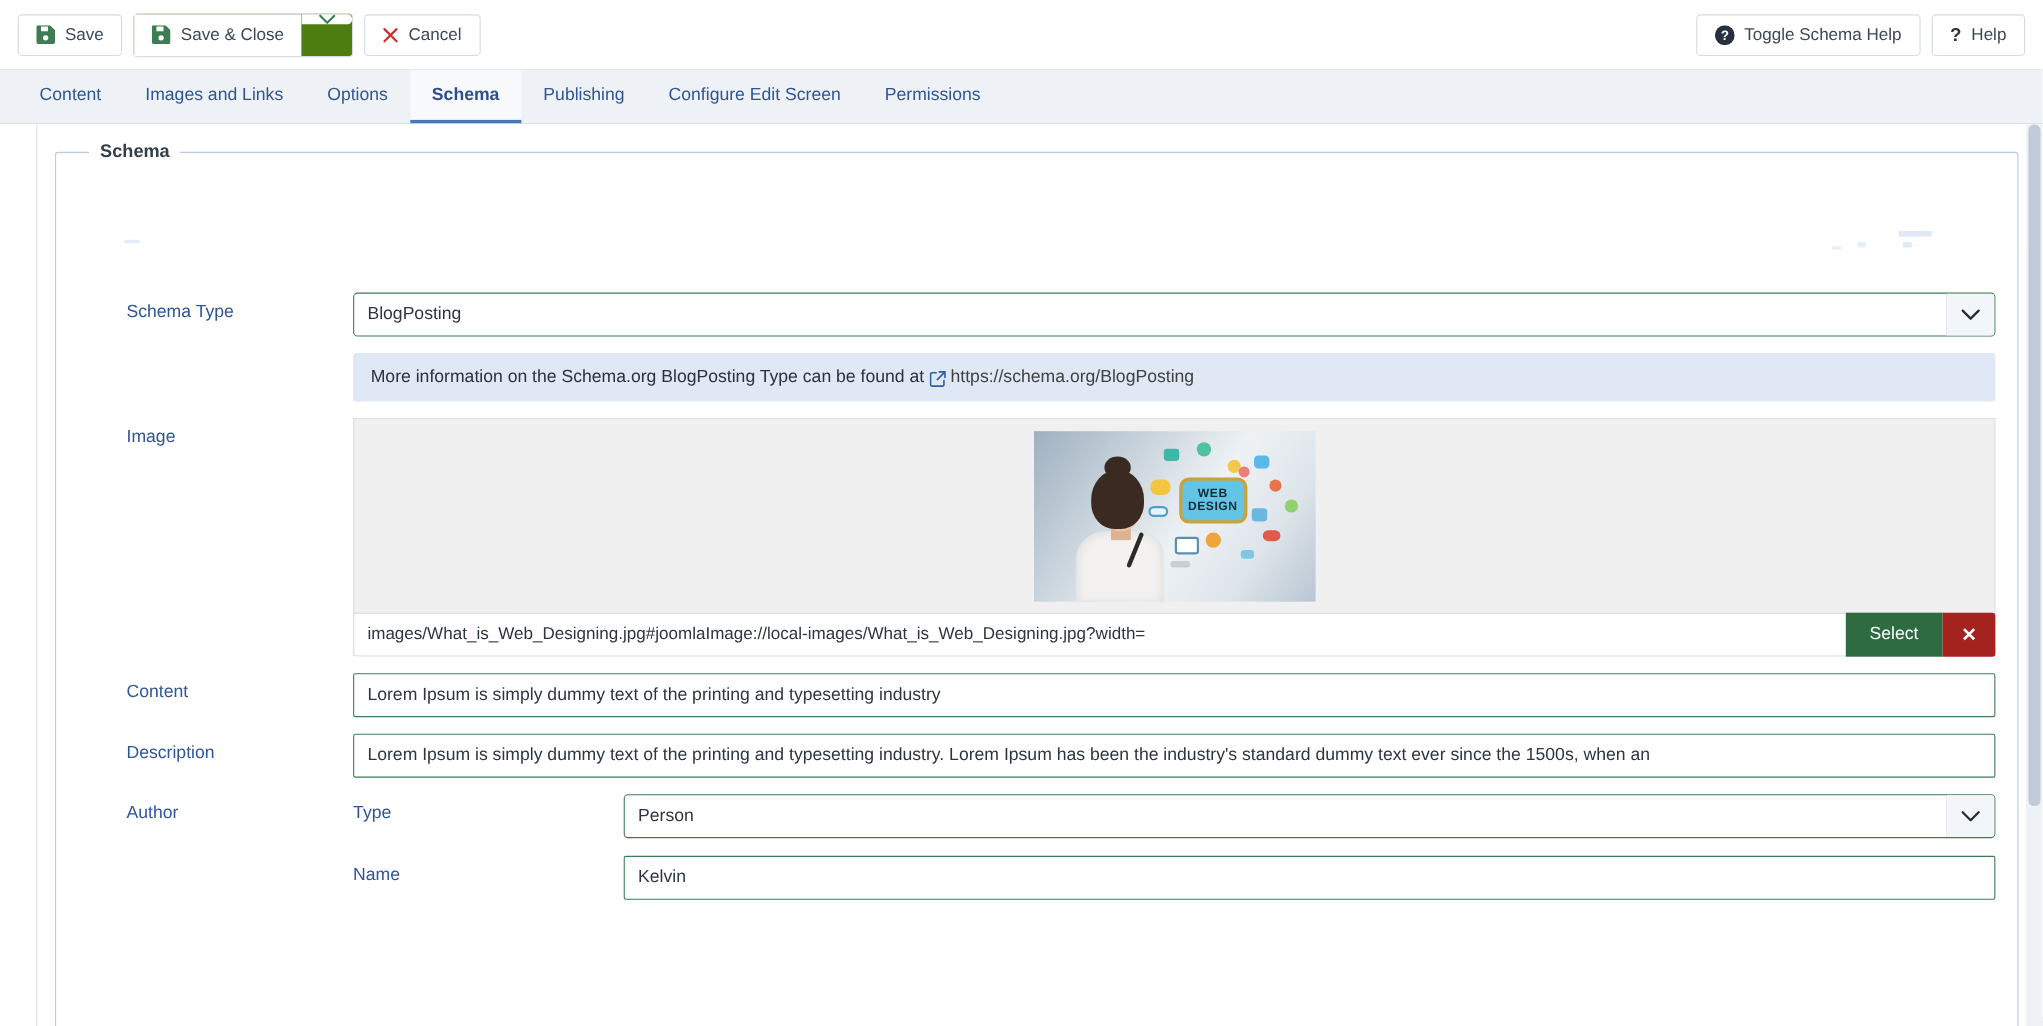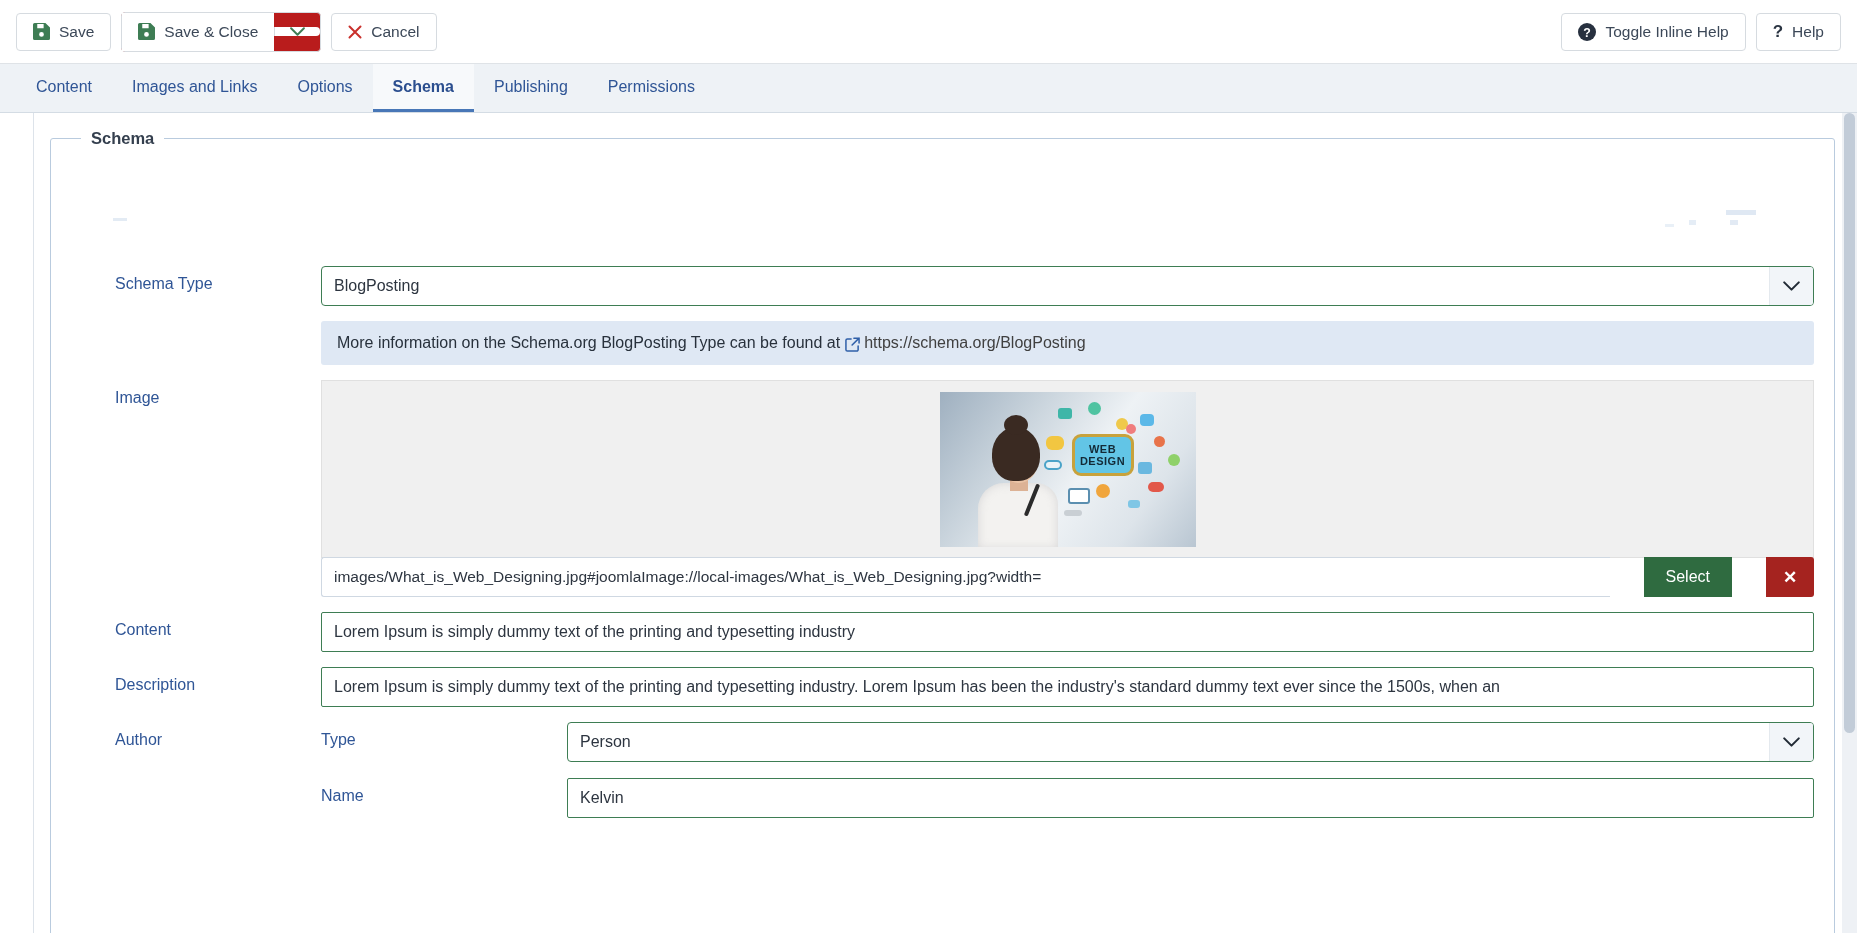--- a/index.html
+++ b/index.html
@@ -29,24 +29,24 @@
     align-items: center;
     gap: 9px;
     padding: 0 16px;
     font-size: 15.5px;
     color: #3c4858;
     cursor: pointer;
     white-space: nowrap;
   }
   .tb-group {
     display: flex;
-    align-items: center;
+    align-items: flex-start;
     border: 1px solid #d6dbe0;
     border-radius: 4px;
-    background: #b91c1c;
+    background: #4d7c0f;
   }
   .tb-group .tb-btn {
     border: none;
     border-radius: 0;
   }
   .tb-group .tb-caret {
     border: none;
     border-left: 1px solid #d6dbe0;
     background: #fff;
     width: 46px;
@@ -265,21 +265,20 @@
   .d12{ left:188px; top:108px; width:12px; height:8px; background:#7fc6e5; border-radius:3px; }
   .d13{ left:228px; top:62px; width:12px; height:12px; background:#8fd16a; }
   .d14{ left:124px; top:118px; width:18px; height:6px; background:#c9cfd4; border-radius:3px; }
   .d15{ left:186px; top:32px; width:10px; height:10px; background:#f07d7d; }
 
   .media-inputrow {
     display: flex;
     align-items: stretch;
     height: 40px;
     margin-top: -1px;
-    gap: 34px;
   }
   .media-inputrow input.url {
     flex: 1;
     min-width: 0;
     border: 1px solid #cfd8e2;
     border-right: none;
     border-radius: 3px 0 0 3px;
     padding: 0 12px;
     font-size: 15.5px;
     color: #2d3540;
@@ -380,35 +379,36 @@
 
   <div class="spacer"></div>
 
   <button class="tb-btn">
     <span class="ico">
       <svg width="18" height="18" viewBox="0 0 16 16">
           <circle cx="8" cy="8" r="8" fill="#27303f"></circle>
           <text x="8" y="12" font-size="11" font-weight="bold" fill="#ffffff" text-anchor="middle" font-family="Liberation Sans, sans-serif">?</text>
         </svg>
     </span>
-    <span>Toggle Inline Help</span>
+    <span>Toggle Schema Help</span>
   </button>
 
   <button class="tb-btn">
     <span class="qmark">?</span>
     <span>Help</span>
   </button>
 </div>
 
 <div class="tabbar">
   <div class="tab">Content</div>
   <div class="tab">Images and Links</div>
   <div class="tab">Options</div>
   <div class="tab active">Schema</div>
   <div class="tab">Publishing</div>
+  <div class="tab">Configure Edit Screen</div>
   <div class="tab">Permissions</div>
 </div>
 
 <div class="page">
 
   <div class="leftrail"></div>
 
   <div class="content">
 
     <fieldset class="schema">

